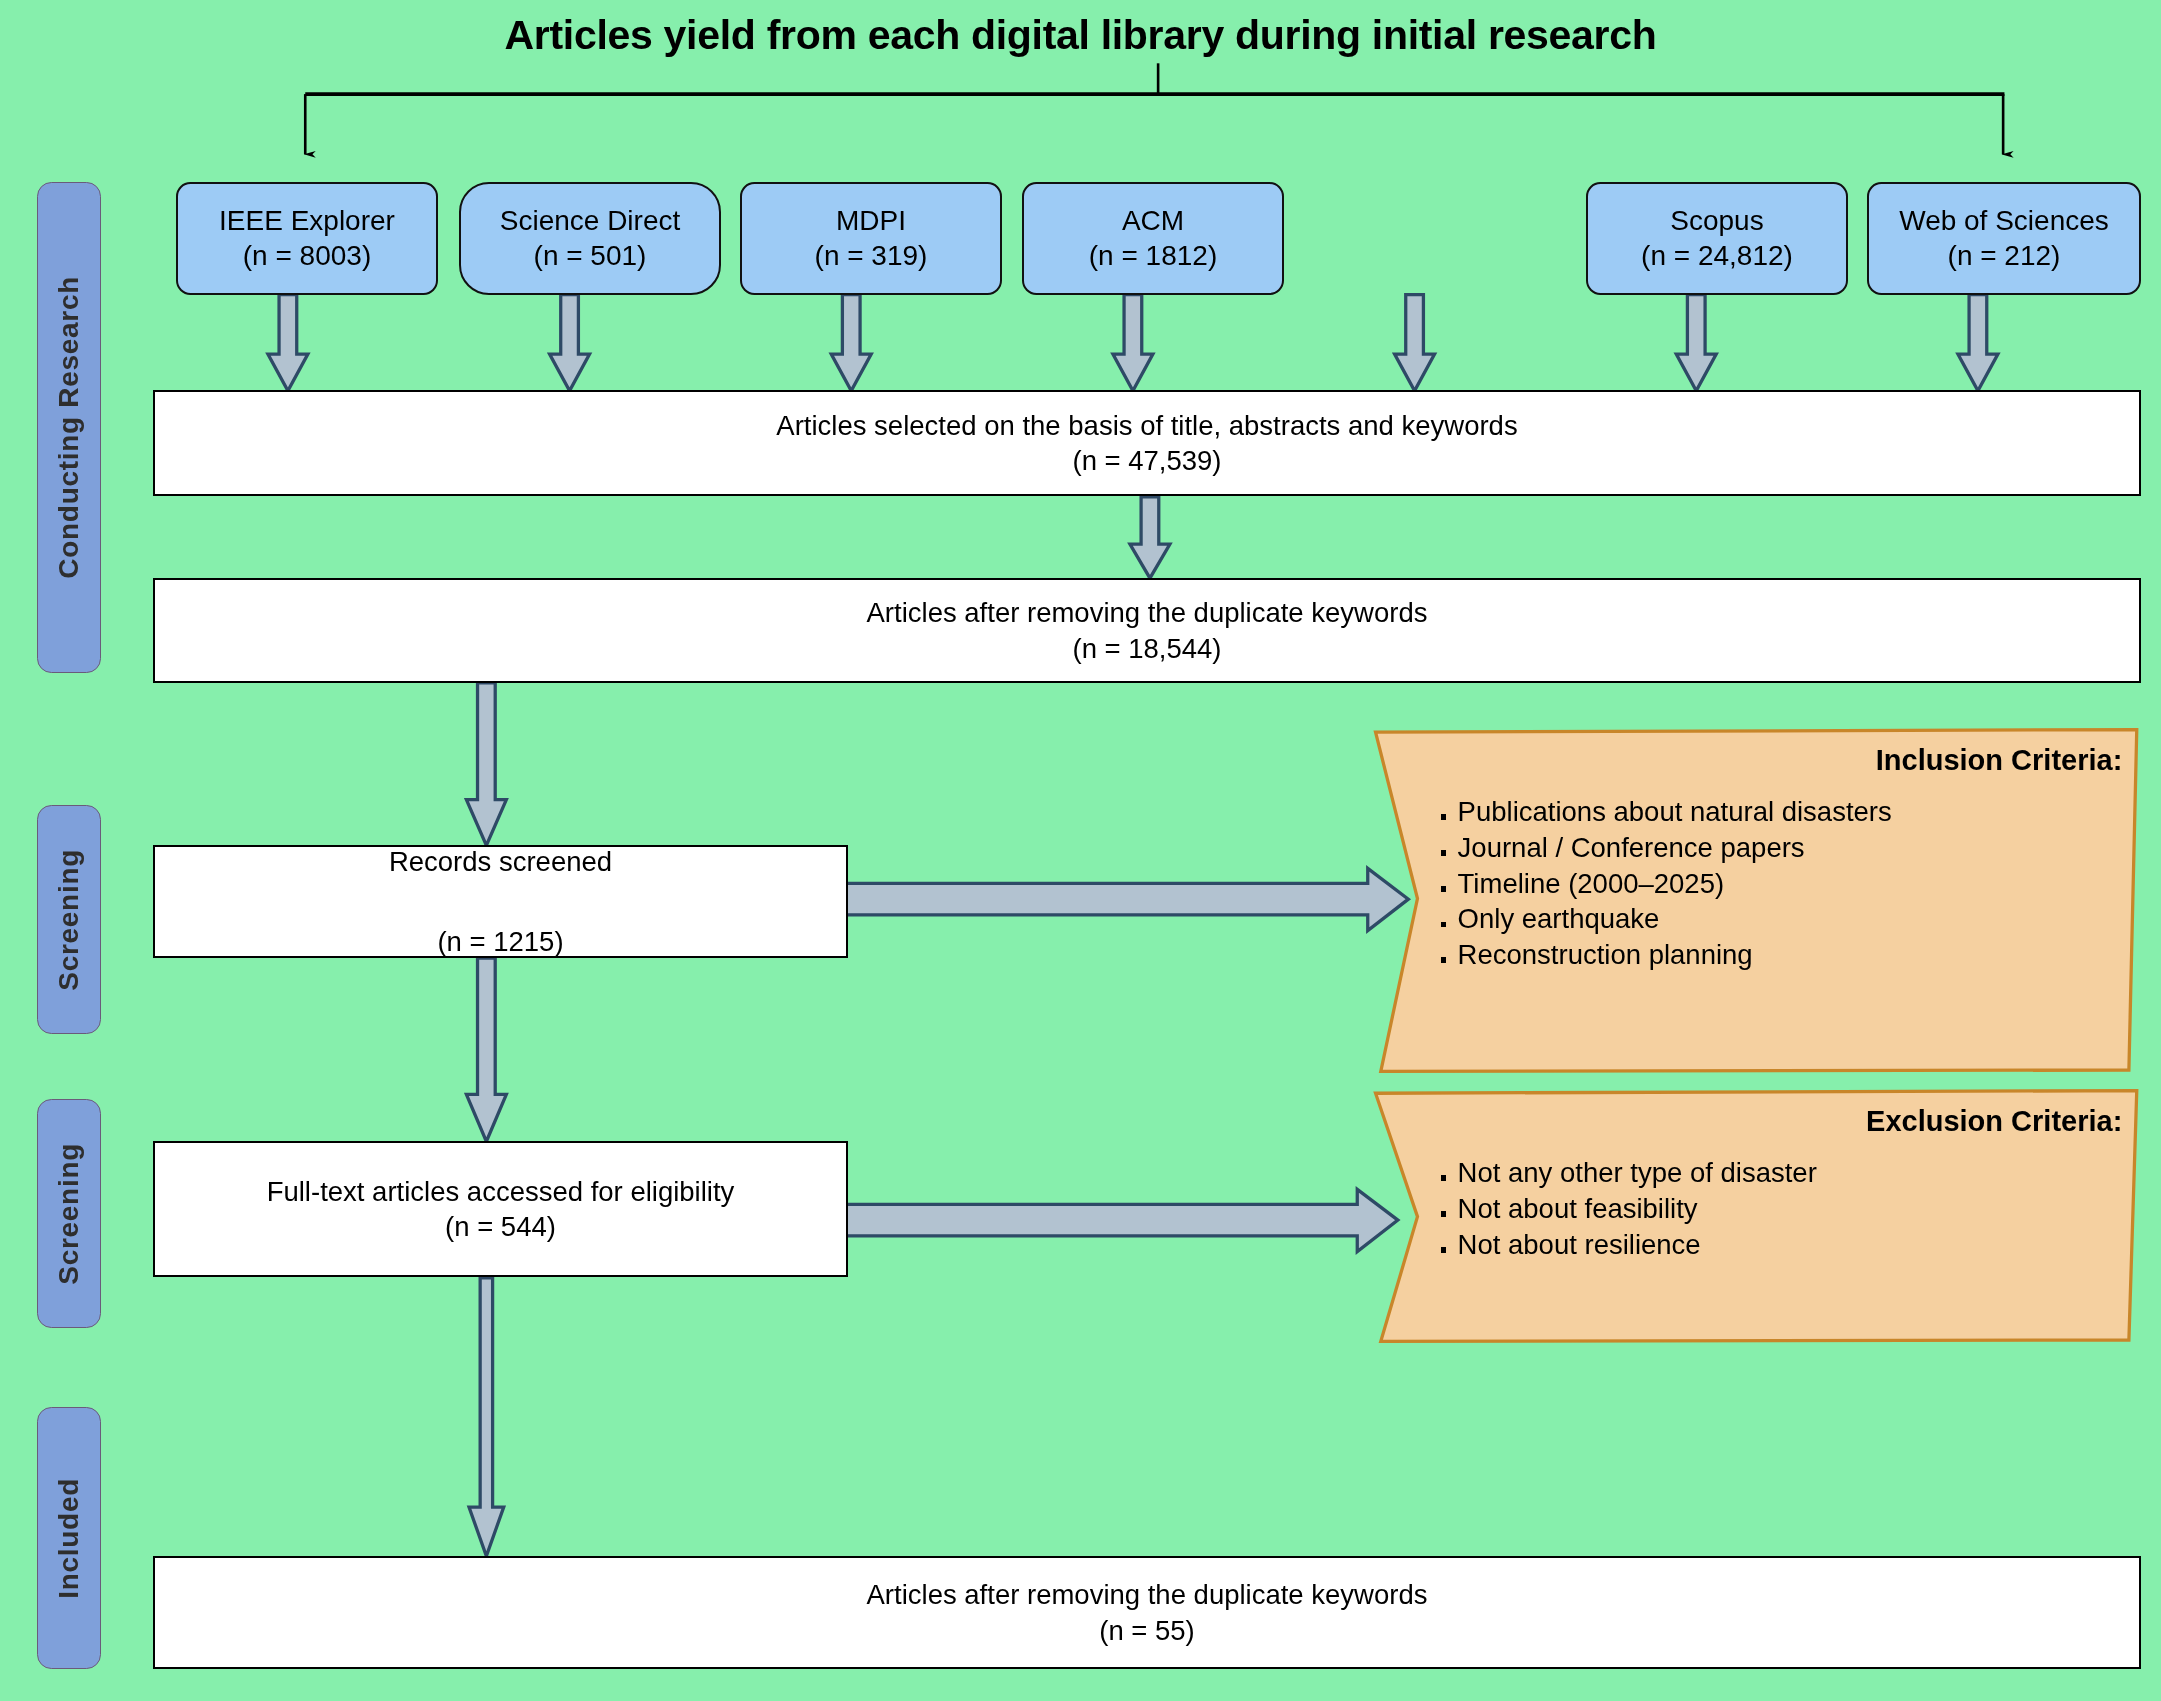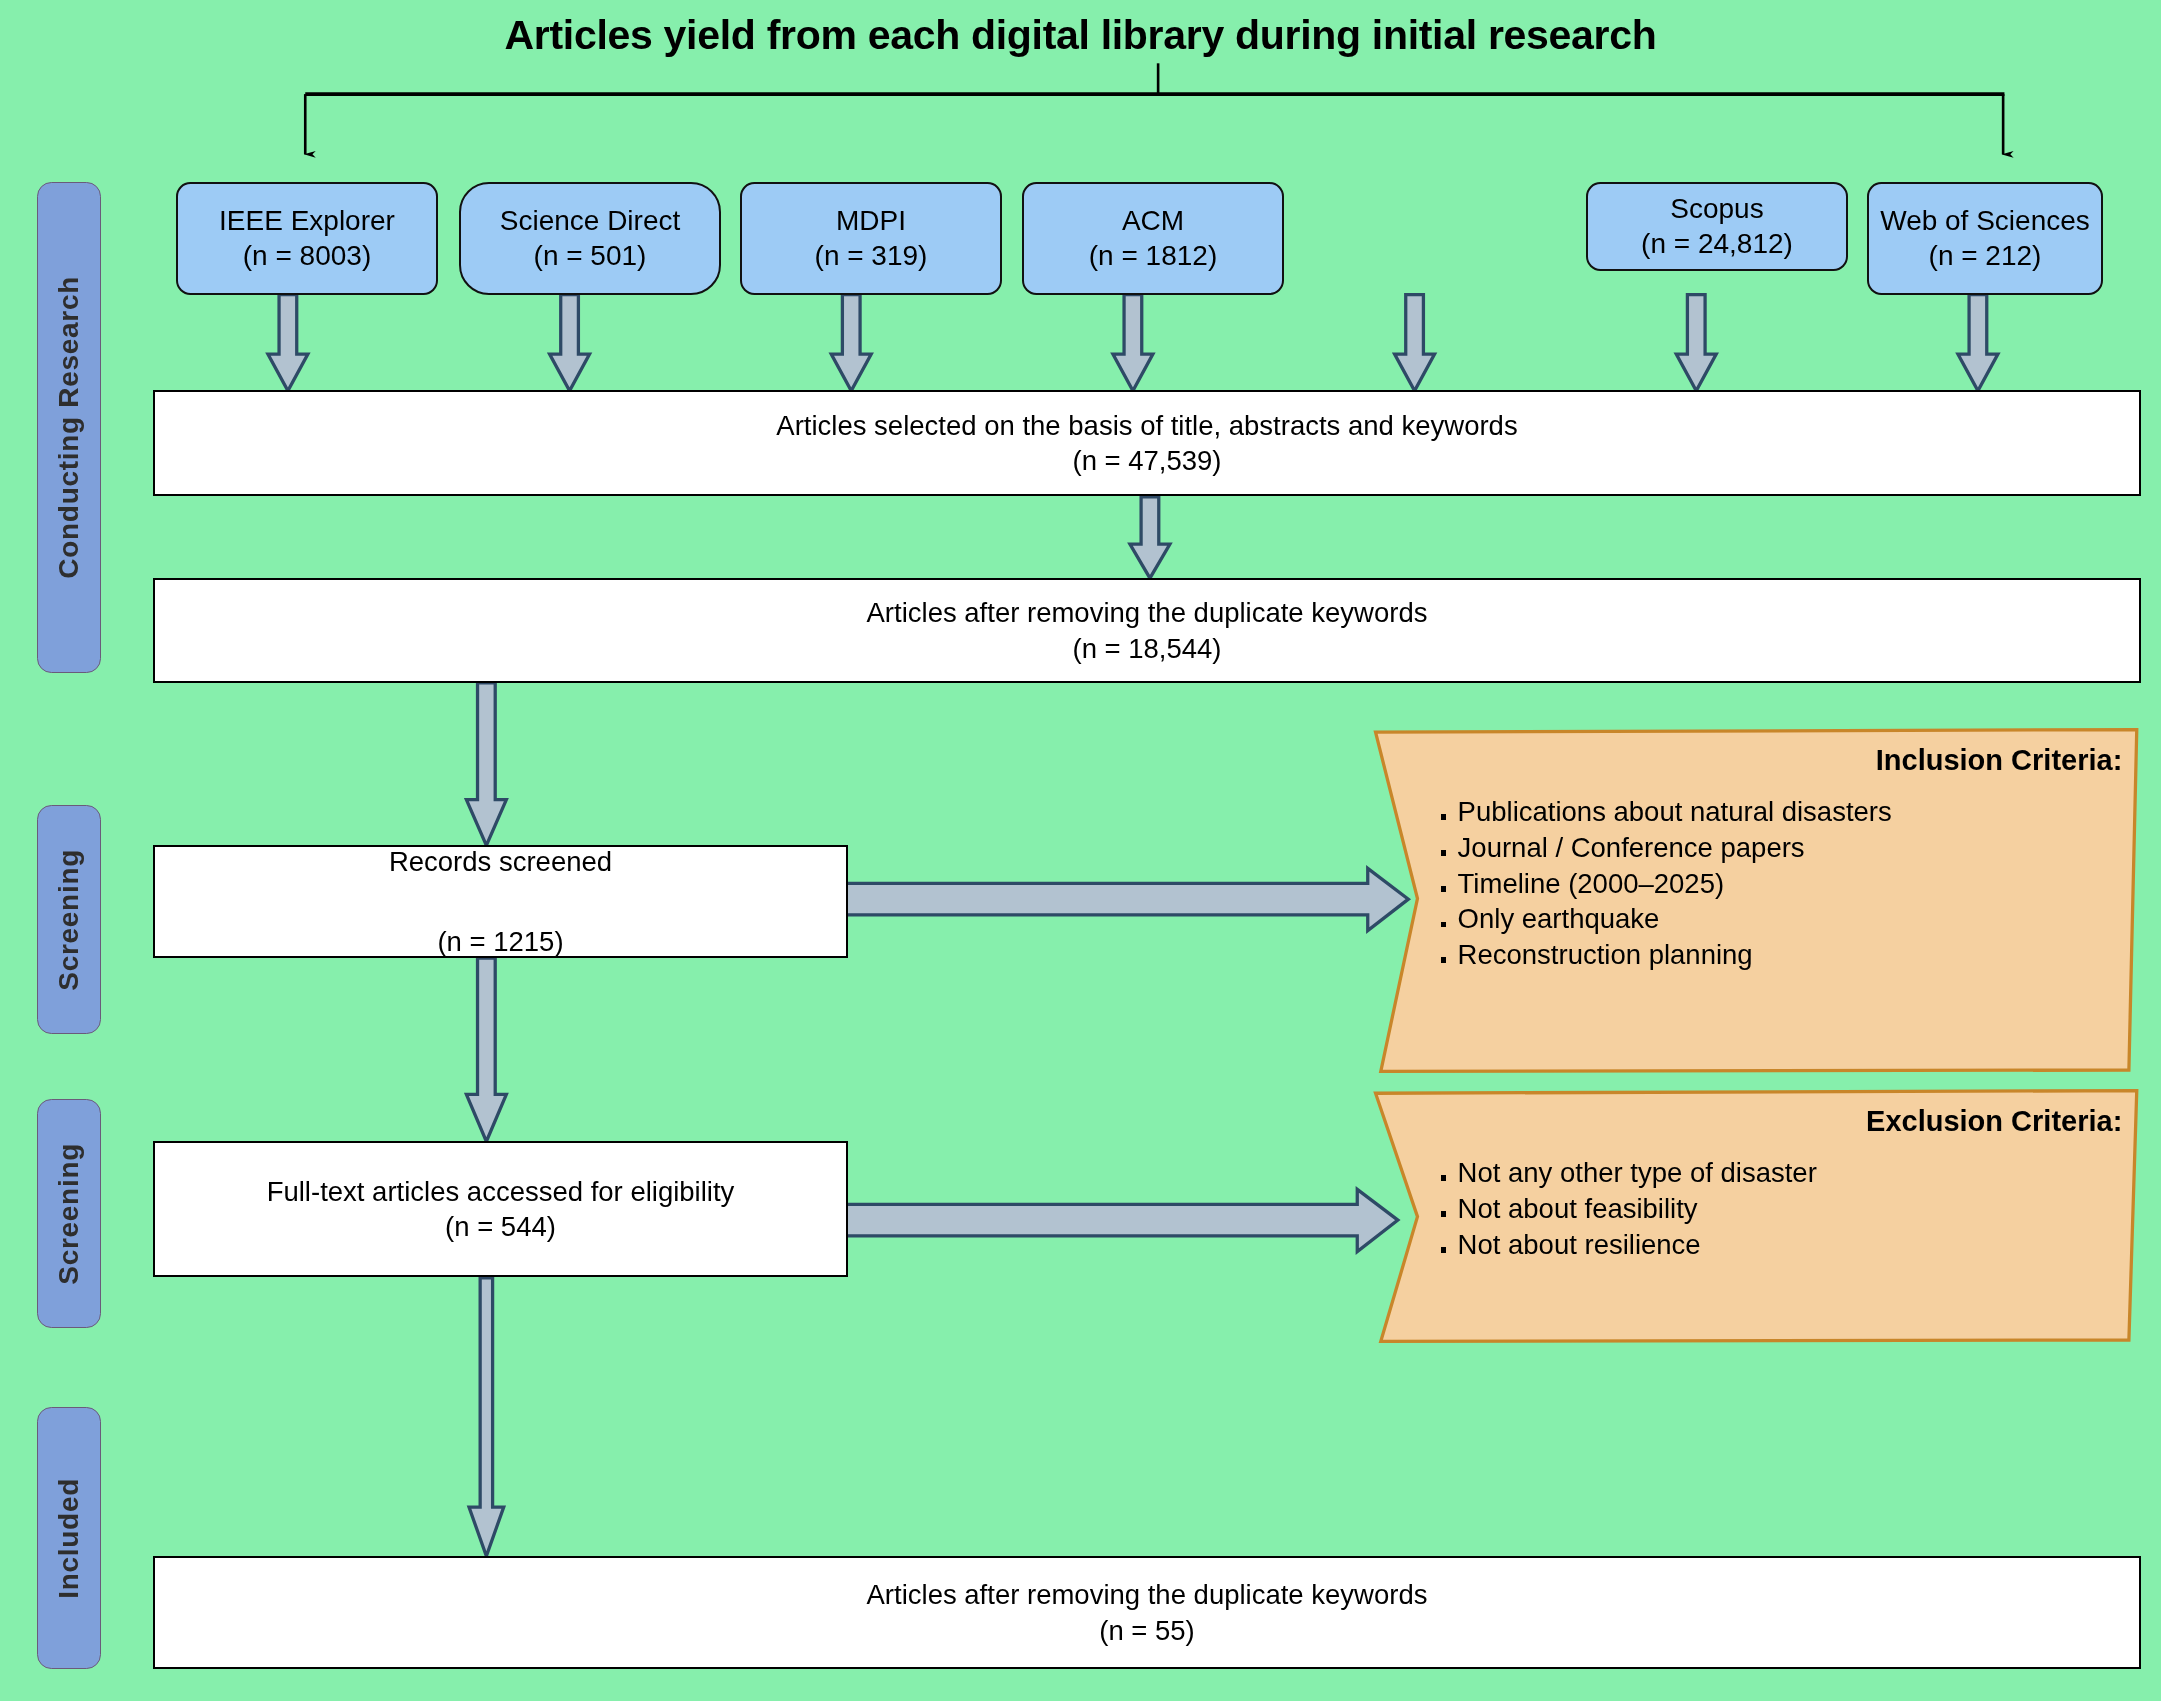--- a/index.html
+++ b/index.html
@@ -227,26 +227,26 @@
     <span class="sb-name">MDPI</span>
     <span class="sb-count">(n = 319)</span>
   </div>
 
   <div class="source-box" style="left:1022px; top:182px; width:262px; height:113px;">
     <span class="sb-name">ACM</span>
     <span class="sb-count">(n = 1812)</span>
   </div>
 
 
-  <div class="source-box" style="left:1586px; top:182px; width:262px; height:89px;">
+  <div class="source-box" style="left:1586px; top:182px; width:262px; height:113px;">
     <span class="sb-name">Scopus</span>
     <span class="sb-count">(n = 24,812)</span>
   </div>
 
-  <div class="source-box" style="left:1867px; top:182px; width:236px; height:113px;">
+  <div class="source-box" style="left:1867px; top:182px; width:274px; height:113px;">
     <span class="sb-name">Web of Sciences</span>
     <span class="sb-count">(n = 212)</span>
   </div>
 
   <div class="proc-box" style="left:153px; top:390px; width:1988px; height:106px;">
     <span>Articles selected on the basis of title, abstracts and keywords</span>
     <span>(n = 47,539)</span>
   </div>
 
   <div class="proc-box" style="left:153px; top:578px; width:1988px; height:105px;">

